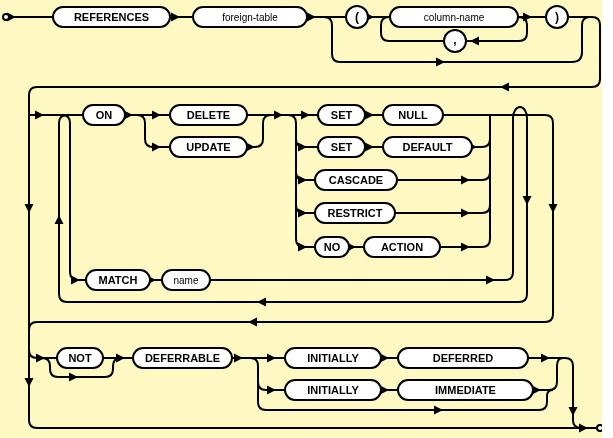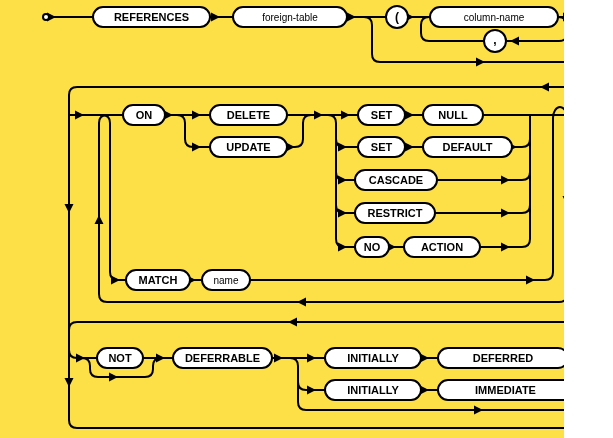--- a/index.html
+++ b/index.html
@@ -1,16 +1,16 @@
 <!DOCTYPE html>
 <html><head>
 <meta charset="utf-8">
 <style>
   html,body{margin:0;padding:0;background:#ffffff;}
-  .stage{position:relative;width:524px;height:438px;background:#fde047;overflow:hidden;padding-left:40px;}
+  .stage{position:relative;width:602px;height:438px;background:#fef9c3;overflow:hidden;}
   svg{display:block;}
   .rail{fill:none;stroke:#000;stroke-width:2;}
   .box{fill:#fff;stroke:#000;stroke-width:2;}
   .kw{font-family:"Liberation Sans","DejaVu Sans",sans-serif;font-weight:bold;font-size:11px;fill:#000;text-anchor:middle;}
   .nt{font-family:"Liberation Sans","DejaVu Sans",sans-serif;font-weight:normal;font-size:10px;fill:#000;text-anchor:middle;}
   .lit{font-family:"Liberation Sans","DejaVu Sans",sans-serif;font-weight:bold;font-size:12px;fill:#000;text-anchor:middle;}
   .darts{fill:#000;stroke:none;}
   .term{fill:#fff;stroke:#000;stroke-width:2;}
 </style>
 </head>

